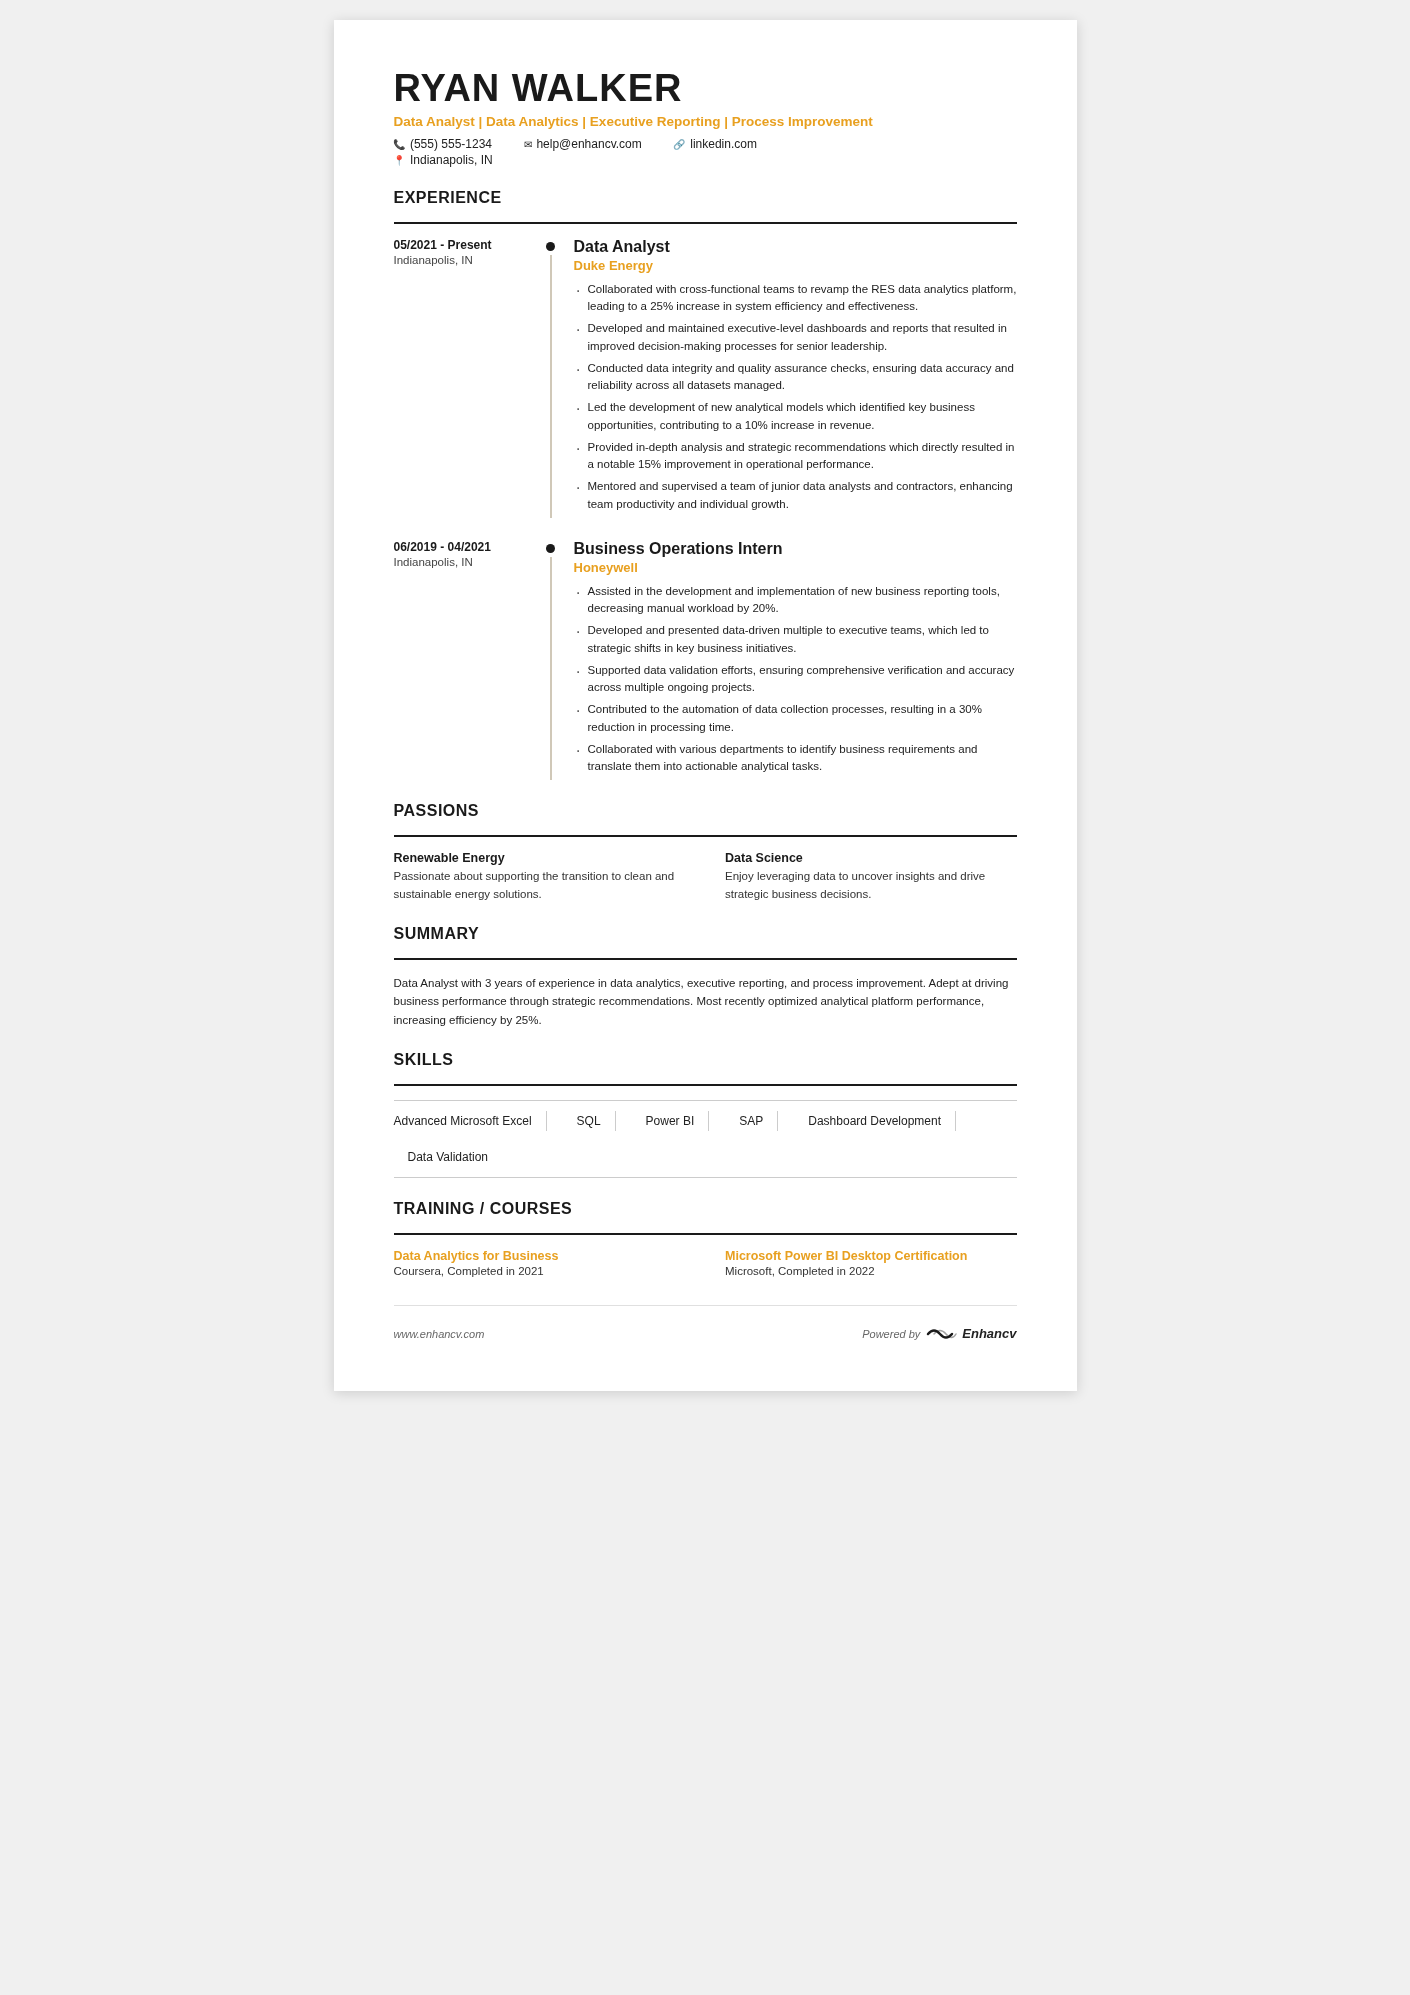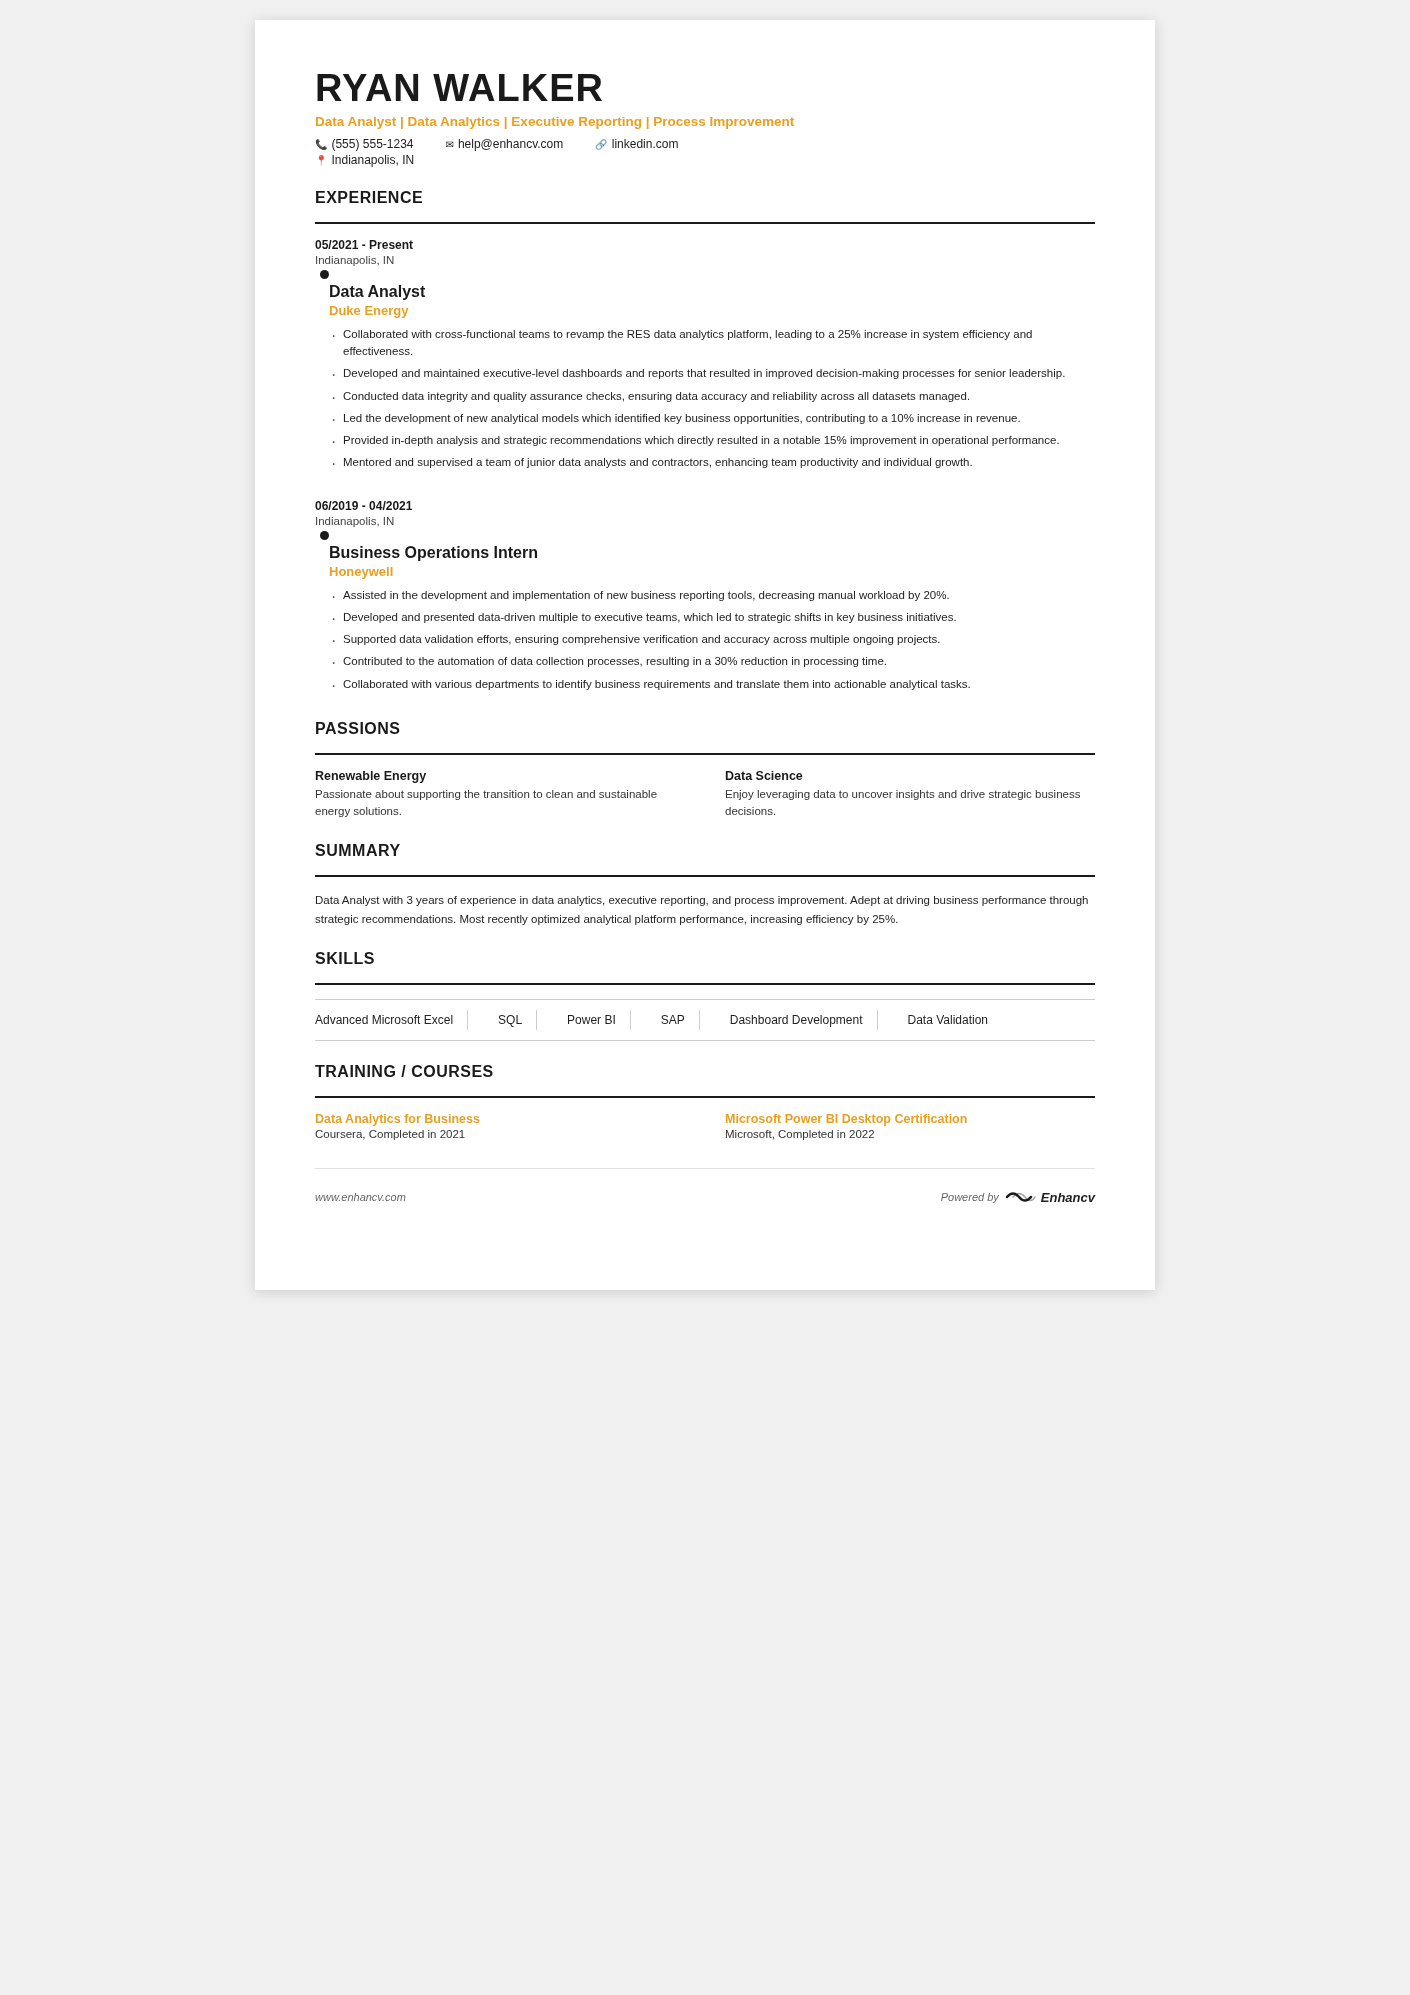--- a/index.html
+++ b/index.html
@@ -5,21 +5,21 @@
     * { margin: 0; padding: 0; box-sizing: border-box; }
     body {
       font-family: Arial, sans-serif;
       background: #f0f0f0;
       display: flex;
       justify-content: center;
       padding: 20px;
     }
     .page {
       background: #fff;
-      width: 900px;
+      width: 743px;
       min-height: 1270px;
       padding: 48px 60px 48px 60px;
       position: relative;
       box-shadow: 0 2px 12px rgba(0,0,0,0.15);
     }
     
     .header { margin-bottom: 18px; }
     .header-name {
       font-size: 38px;
       font-weight: 900;
@@ -67,21 +67,21 @@
       font-weight: 900;
       color: #1a1a1a;
       text-transform: uppercase;
       border-bottom: 2px solid #1a1a1a;
       padding-bottom: 15px;
       margin-bottom: 14px;
       letter-spacing: 0.5px;
     }
 
     
-    .exp-item { display: flex; margin-bottom: 22px; flex-direction: column; }
+    .exp-item { display: flex; margin-bottom: 22px; }
     .exp-date-col {
       width: 148px;
       min-width: 148px;
       font-size: 12px;
       font-weight: 700;
       color: #1a1a1a;
       padding-right: 10px;
     }
     .exp-date { font-weight: 700; font-size: 12px; }
     .exp-location { font-weight: 400; font-size: 11.5px; color: #444; margin-top: 2px; }

